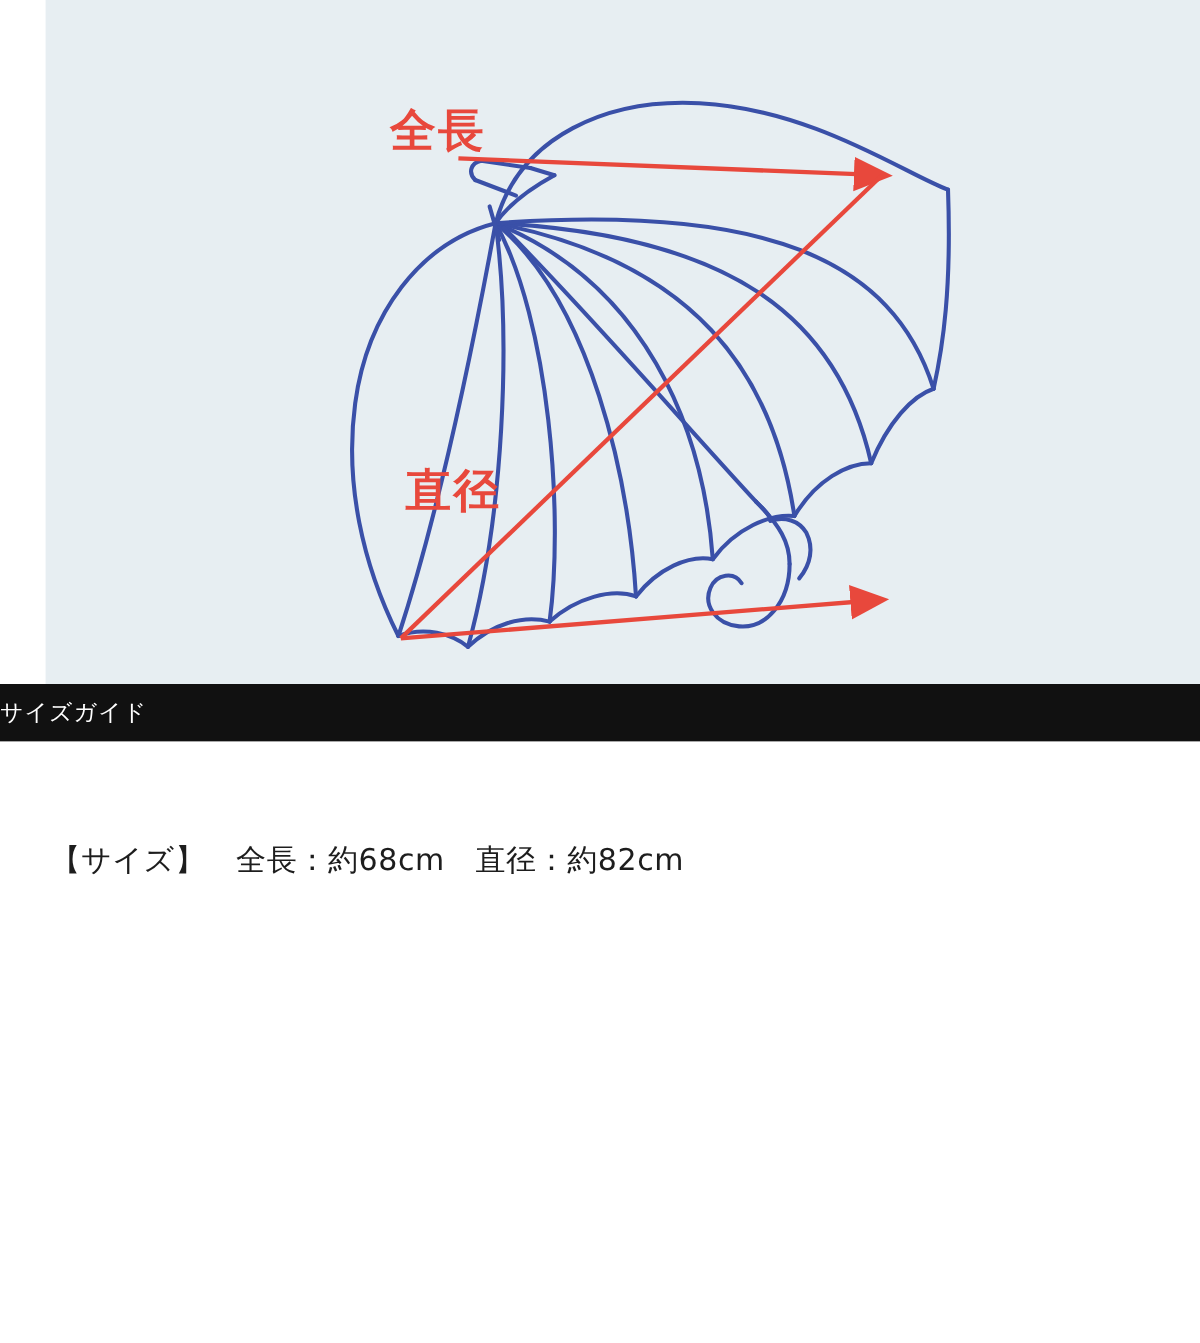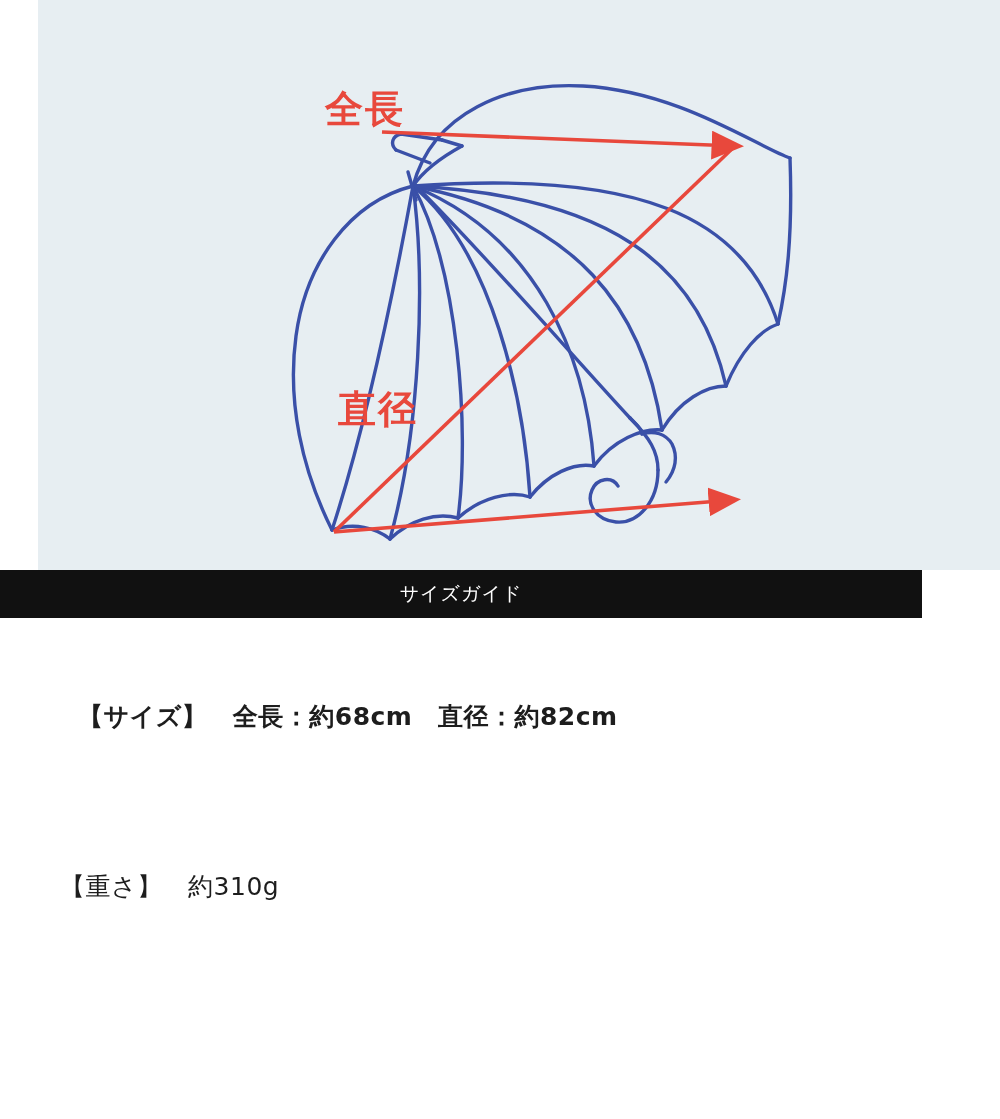--- a/index.html
+++ b/index.html
@@ -38,26 +38,25 @@
     font-size: 38px;
     fill: #e8483c;
     letter-spacing: 2px;
   }
 
   
   .caption-bar {
     position: absolute;
     left: 0;
     top: 570px;
-    width: 922px;
+    width: 1000px;
     height: 48px;
     background: #111111;
     display: flex;
     align-items: center;
-    justify-content: center;
   }
   .caption-bar .caption-text {
     color: #ffffff;
     font-size: 19px;
     letter-spacing: 1px;
     font-family: "DejaVu Sans", "Liberation Sans", sans-serif;
   }
 
   
   .spec-area {
@@ -70,23 +69,22 @@
   }
   .spec-line {
     position: absolute;
     font-family: "DejaVu Sans", "Liberation Sans", sans-serif;
     font-size: 25px;
     color: #1d1d1d;
     white-space: pre;
     letter-spacing: 0.5px;
   }
   .spec-size {
-    left: 78px;
+    left: 42px;
     top: 82px;
-    font-weight: bold;
   }
   .spec-weight {
     left: 60px;
     top: 252px;
   }
   .spec-note {
     left: 170px;
     top: 300px;
   }
 </style>
@@ -152,14 +150,13 @@
     <text class="label-text" x="300" y="422">直径</text>
   </svg>
 </div>
 
 <div class="caption-bar">
   <span class="caption-text">サイズガイド</span>
 </div>
 
 <div class="spec-area">
   <div class="spec-line spec-size">【サイズ】　全長：約68cm　直径：約82cm</div>
-  <div class="spec-line spec-weight">【重さ】　約310g</div>
 </div>
 
 </body></html>

